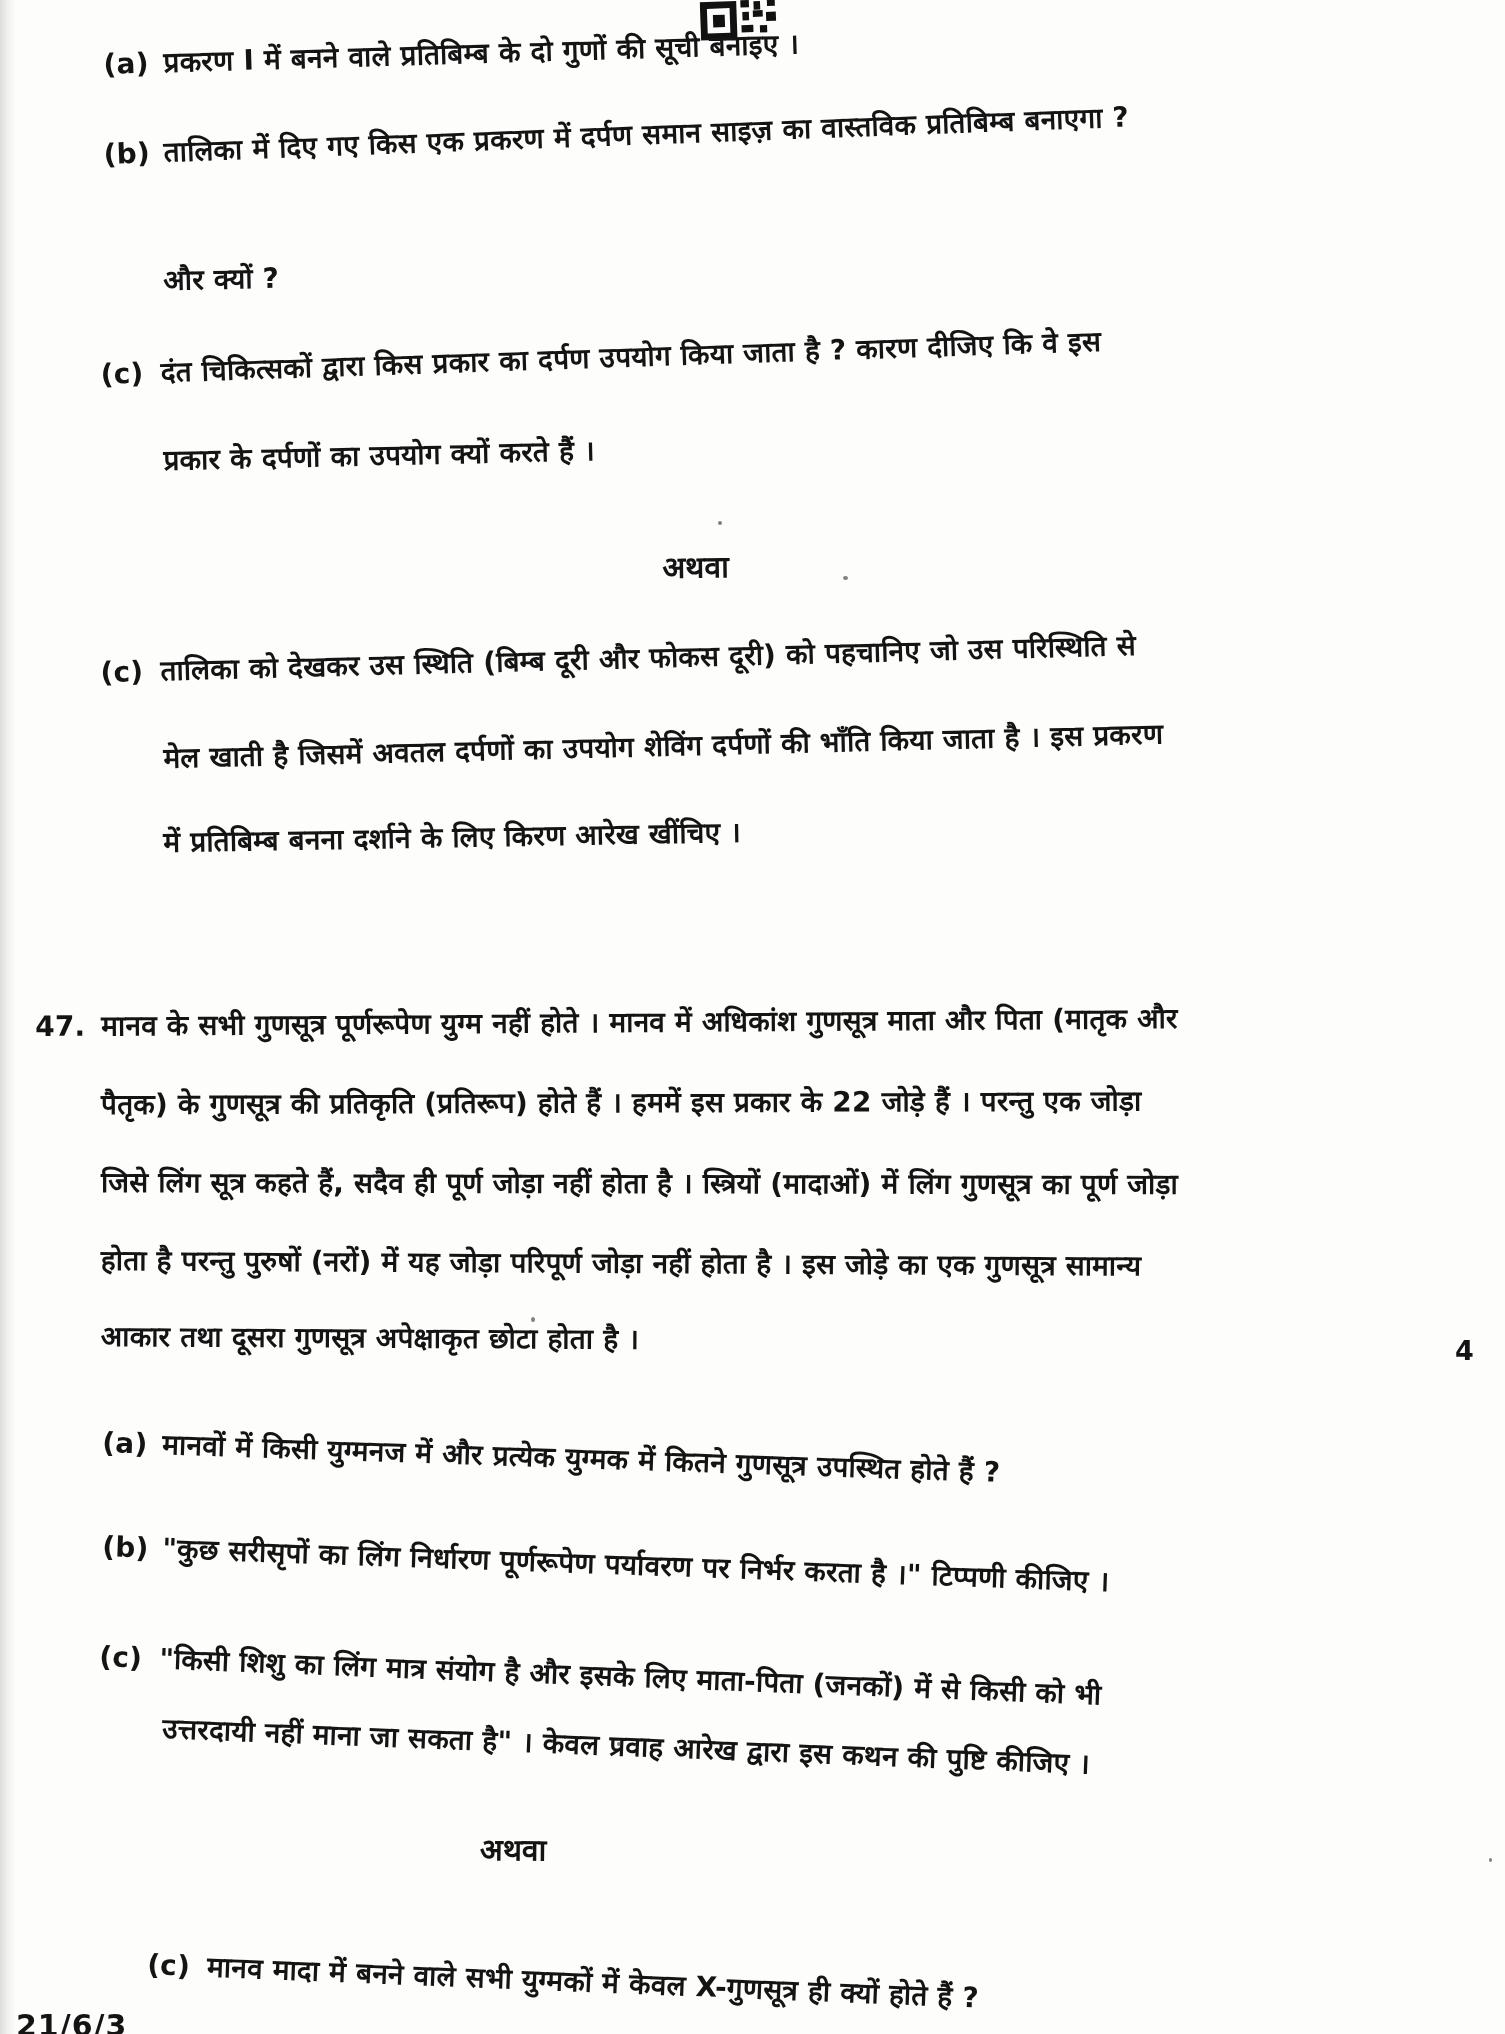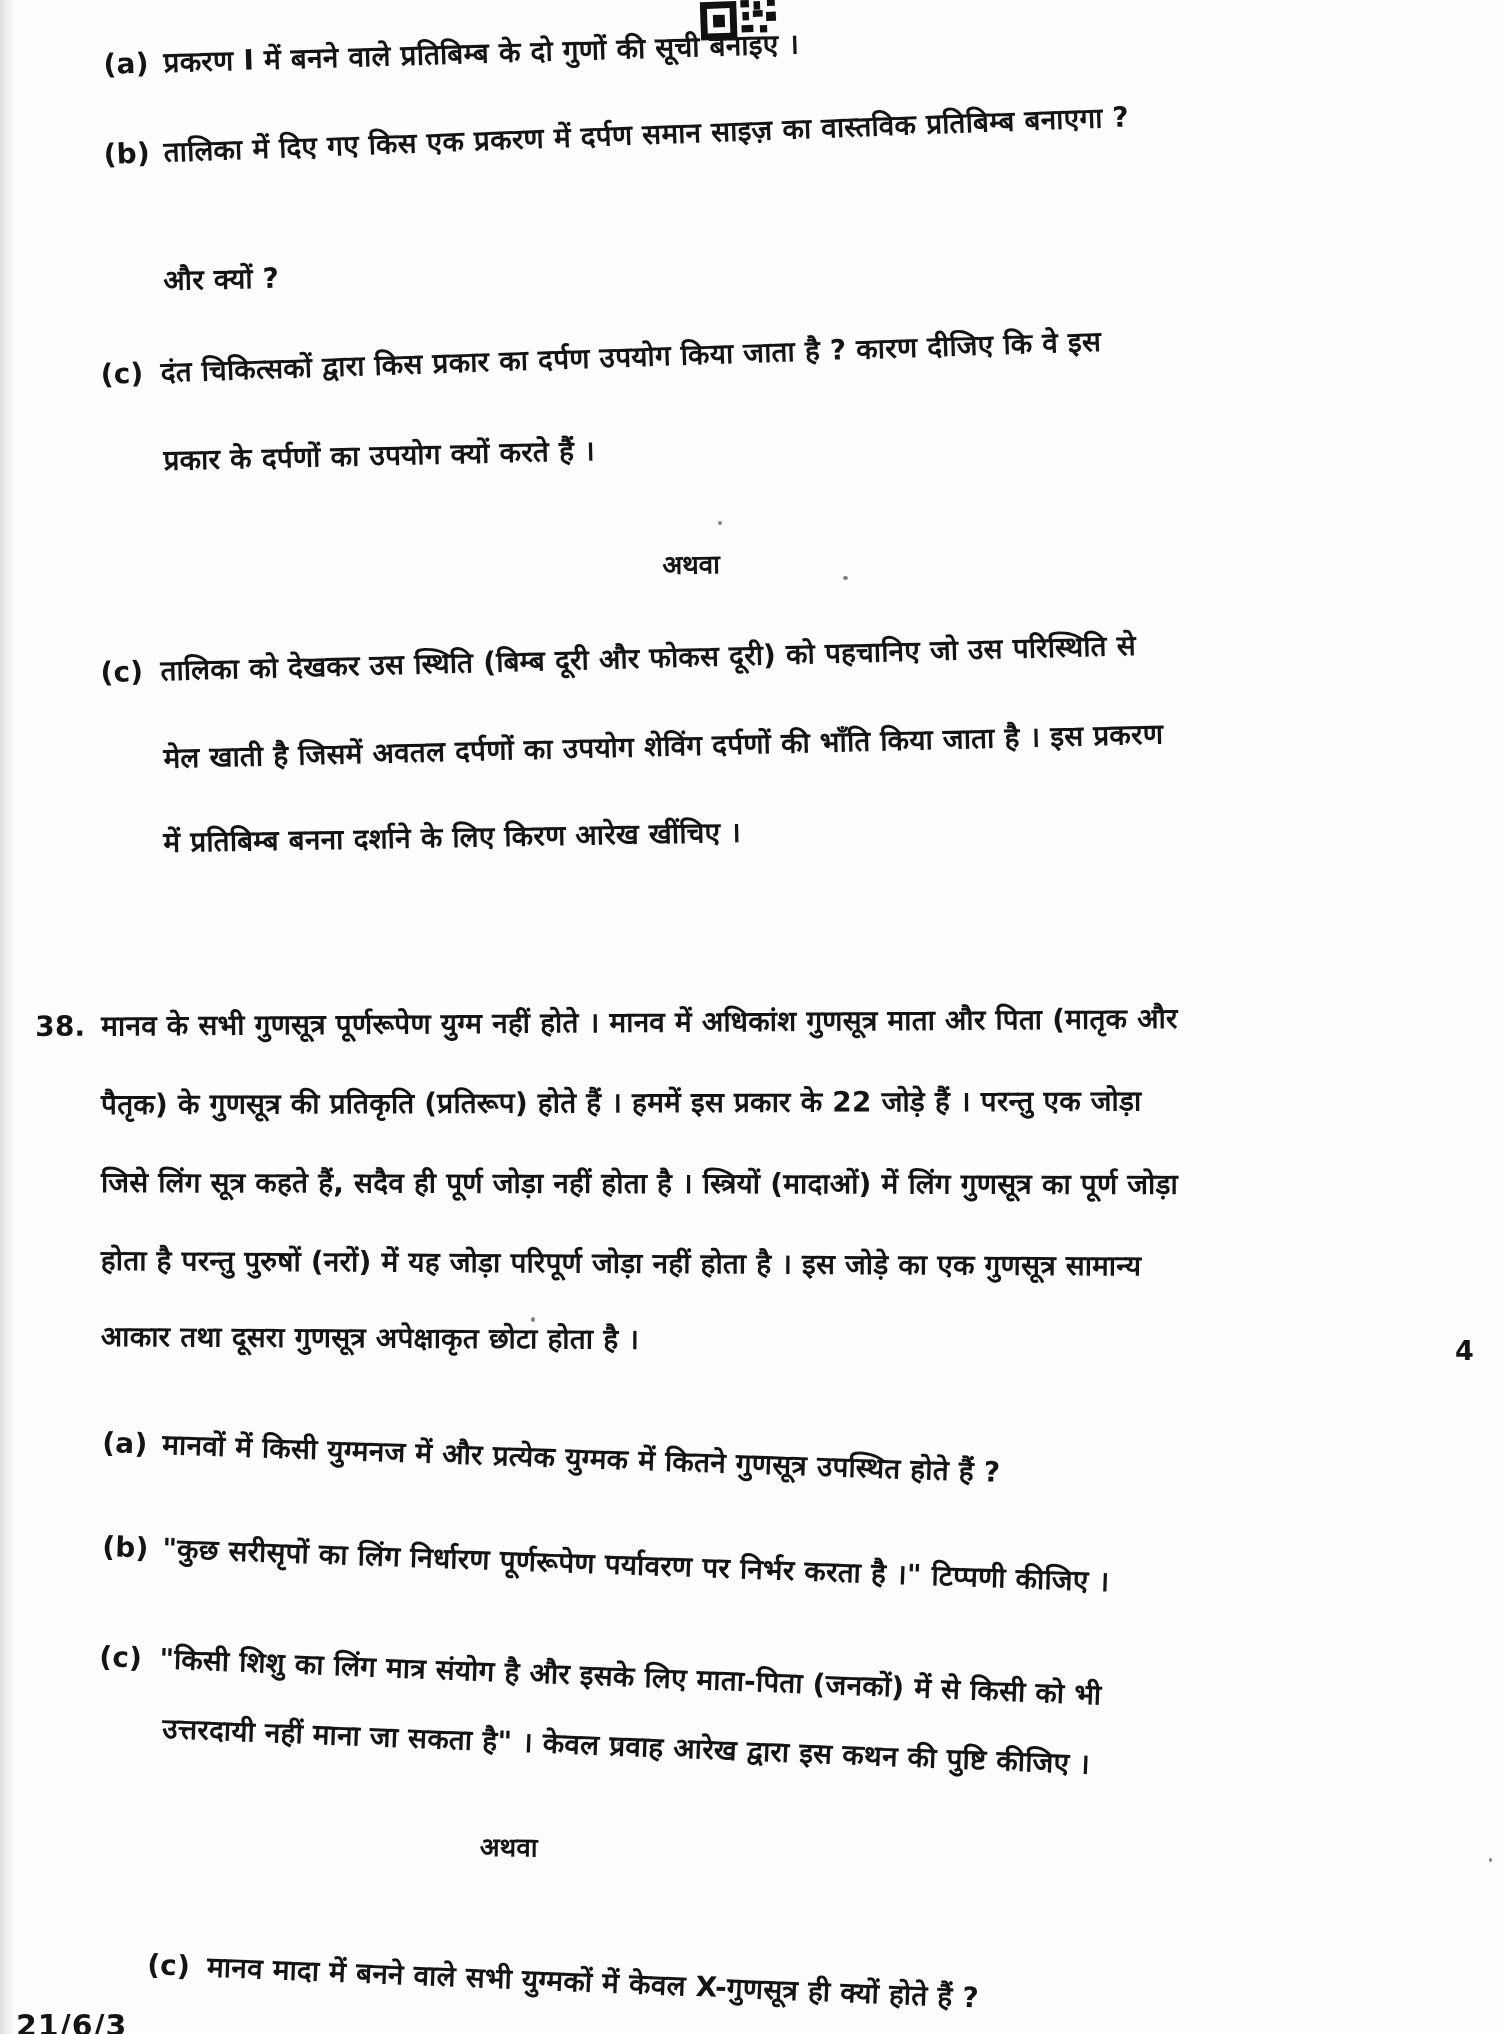--- a/index.html
+++ b/index.html
@@ -25,21 +25,21 @@
     font-size:28px;
     font-weight:700;
     line-height:1.35;
     letter-spacing:.2px;
   }
   .lbl{flex:none;width:60px;}
   .lbl-wide{flex:none;width:66px;}
   .txt{flex:none;}
   .or-label{
     position:absolute;
-    font-size:26px;font-weight:800;
+    font-size:30px;font-weight:800;
     white-space:nowrap;transform-origin:0 0;
   }
   .page-number{
     position:absolute;
     font-size:27px;font-weight:800;
   }
   .footer-code{
     position:absolute;
     font-size:30px;font-weight:800;
     letter-spacing:1px;
@@ -97,21 +97,21 @@
     <span class="txt">तालिका को देखकर उस स्थिति (बिम्ब दूरी और फोकस दूरी) को पहचानिए जो उस परिस्थिति से</span>
   </div>
   <div class="row" style="left:163px;top:740px;transform:rotate(-1.4deg)">
     <span class="txt">मेल खाती है जिसमें अवतल दर्पणों का उपयोग शेविंग दर्पणों की भाँति किया जाता है । इस प्रकरण</span>
   </div>
   <div class="row" style="left:163px;top:824px;transform:rotate(-1.0deg)">
     <span class="txt">में प्रतिबिम्ब बनना दर्शाने के लिए किरण आरेख खींचिए ।</span>
   </div>
 
   <div class="row" style="left:35px;top:1008px;transform:rotate(-0.4deg)">
-    <span class="lbl-wide">38.</span>
+    <span class="lbl-wide">47.</span>
     <span class="txt">मानव के सभी गुणसूत्र पूर्णरूपेण युग्म नहीं होते । मानव में अधिकांश गुणसूत्र माता और पिता (मातृक और</span>
   </div>
   <div class="row" style="left:101px;top:1086px;transform:rotate(-0.2deg)">
     <span class="txt">पैतृक) के गुणसूत्र की प्रतिकृति (प्रतिरूप) होते हैं । हममें इस प्रकार के 22 जोड़े हैं । परन्तु एक जोड़ा</span>
   </div>
   <div class="row" style="left:101px;top:1164px;transform:rotate(0.1deg)">
     <span class="txt">जिसे लिंग सूत्र कहते हैं, सदैव ही पूर्ण जोड़ा नहीं होता है । स्त्रियों (मादाओं) में लिंग गुणसूत्र का पूर्ण जोड़ा</span>
   </div>
   <div class="row" style="left:101px;top:1242px;transform:rotate(0.3deg)">
     <span class="txt">होता है परन्तु पुरुषों (नरों) में यह जोड़ा परिपूर्ण जोड़ा नहीं होता है । इस जोड़े का एक गुणसूत्र सामान्य</span>

